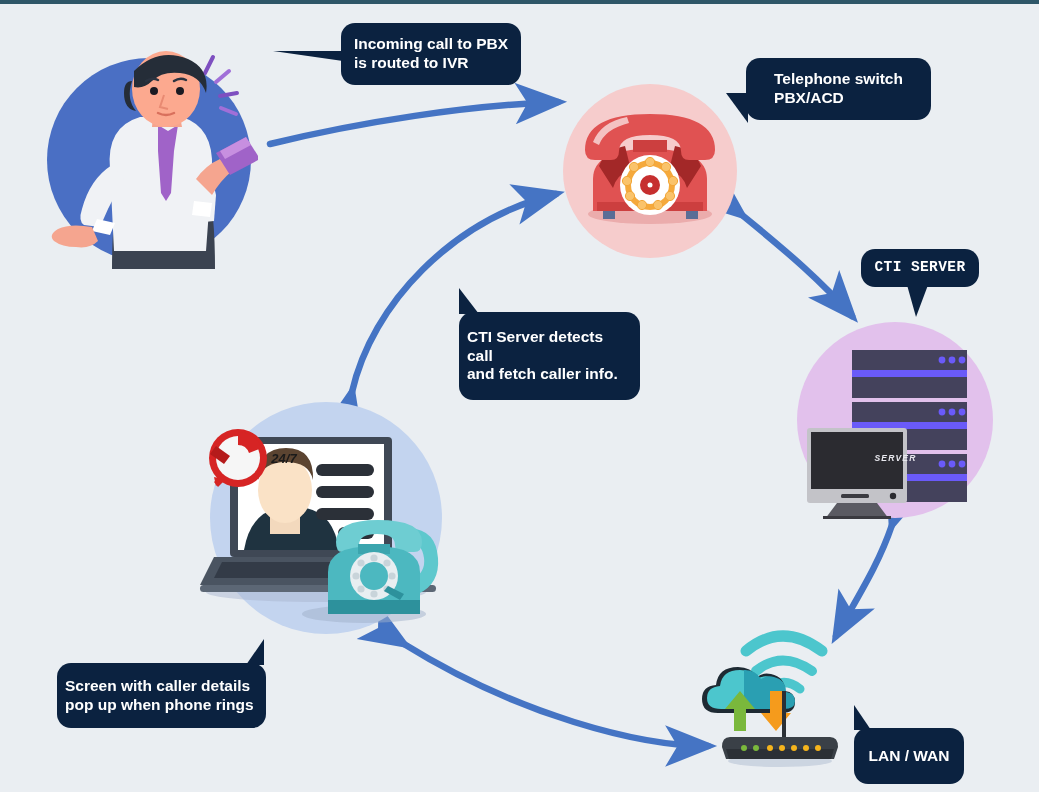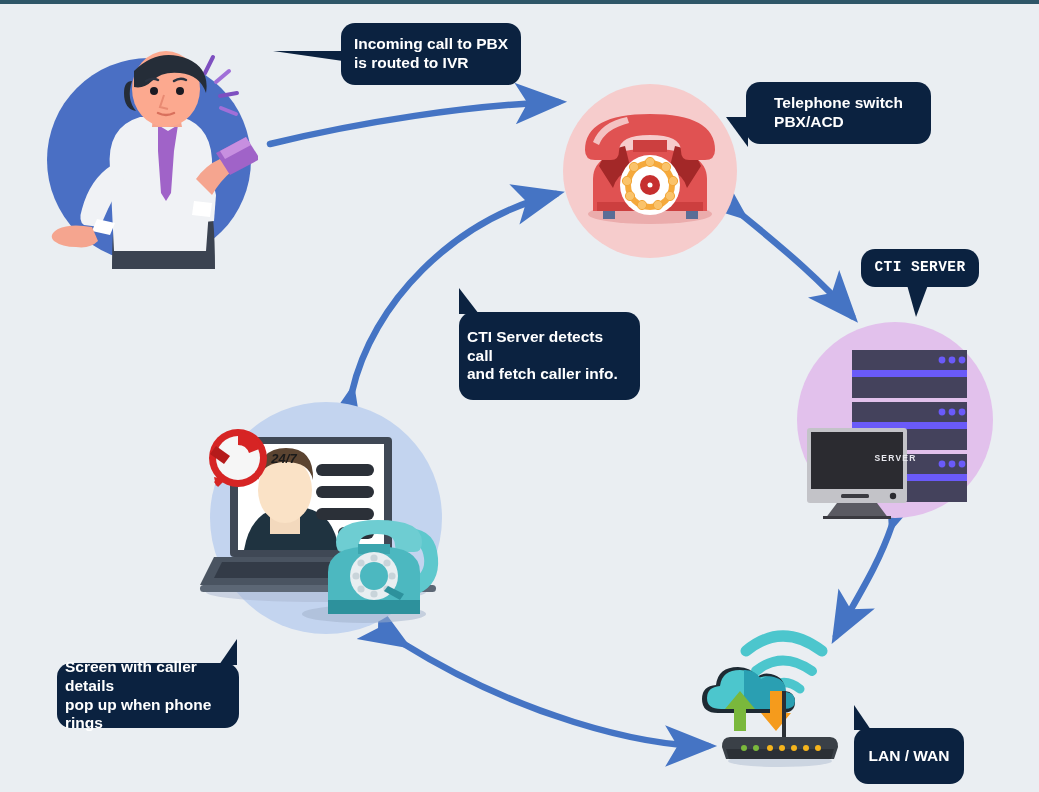--- a/index.html
+++ b/index.html
@@ -16,30 +16,30 @@
     font-weight:bold;line-height:1.22;text-align:left;
     display:flex;align-items:center;justify-content:center;
     box-sizing:border-box;z-index:40;
   }
   .callout span{display:block;white-space:pre-line;}
   .tail{position:absolute;width:0;height:0;z-index:39;}
 
   #co-incoming{left:341px;top:19px;width:180px;height:62px;font-size:15.5px;padding:0 10px;}
   #co-incoming .tail{left:-68px;top:28px;border-top:10px solid #0b2240;border-left:70px solid transparent;}
 
-  #co-pbx{left:746px;top:54px;width:185px;height:62px;font-size:15.5px;padding:0 10px;margin-top:24px;}
+  #co-pbx{left:746px;top:54px;width:185px;height:62px;font-size:15.5px;padding:0 10px;}
   #co-pbx .tail{left:-20px;top:35px;border-top:30px solid #0b2240;border-left:22px solid transparent;}
 
   #co-cti{left:459px;top:308px;width:181px;height:88px;font-size:15.5px;padding:0 8px;}
   #co-cti .tail{left:0px;top:-24px;border-bottom:26px solid #0b2240;border-right:20px solid transparent;}
 
   #co-ctiserver{left:861px;top:245px;width:118px;height:38px;font-size:14.5px;letter-spacing:.4px;font-family:Liberation Mono, monospace;}
   #co-ctiserver .tail{left:46px;top:36px;border-top:32px solid #0b2240;border-left:9px solid transparent;border-right:12px solid transparent;}
 
-  #co-screen{left:57px;top:659px;width:182px;height:65px;font-size:15.5px;padding:0 8px;text-align:left;justify-content:flex-start;}
+  #co-screen{left:57px;top:659px;width:209px;height:65px;font-size:15.5px;padding:0 8px;text-align:left;justify-content:flex-start;}
   #co-screen span{text-align:left;}
   #co-screen .tail{right:2px;top:-24px;border-bottom:26px solid #0b2240;border-left:18px solid transparent;}
 
   #co-lanwan{left:854px;top:724px;width:110px;height:56px;font-size:15.5px;}
   #co-lanwan .tail{left:0px;top:-23px;border-bottom:25px solid #0b2240;border-right:17px solid transparent;}
 
   
   .node{position:absolute;}
 
   #n-caller{left:40px;top:47px;width:218px;height:218px;}
@@ -167,21 +167,21 @@
       </g>
       <g>
         <rect x="10" y="106" width="100" height="75" rx="3" fill="#c3c3c8"></rect>
         <rect x="14" y="110" width="92" height="57" fill="#2b2b30"></rect>
         <rect x="44" y="172" width="28" height="4" rx="1.5" fill="#3a3a40"></rect>
         <circle cx="96" cy="174" r="3.2" fill="#2b2b30"></circle>
         <path d="M40 181 l40 0 l12 16 l-64 0 z" fill="#5a5a62"></path>
         <rect x="26" y="194" width="68" height="5" fill="#3a3a40"></rect>
       </g>
     </svg>
-    <div class="lbl-server" style="top:131px;">SERVER</div>
+    <div class="lbl-server" style="top:131px;font-style:italic;">SERVER</div>
   </div>
 
   <div class="node" id="n-agent">
     <svg viewBox="0 0 268 232" width="268" height="232">
       <circle cx="134" cy="116" r="116" fill="#c3d4ef"></circle>
       <g>
         <ellipse cx="124" cy="190" rx="110" ry="10" fill="#a9b6cf" opacity=".5"></ellipse>
         <rect x="38" y="35" width="162" height="120" rx="4" fill="#3f4855"></rect>
         <rect x="46" y="42" width="146" height="106" fill="#ffffff"></rect>
         <path d="M22 155 l194 0 l14 28 l-222 0 z" fill="#4a5461"></path>

